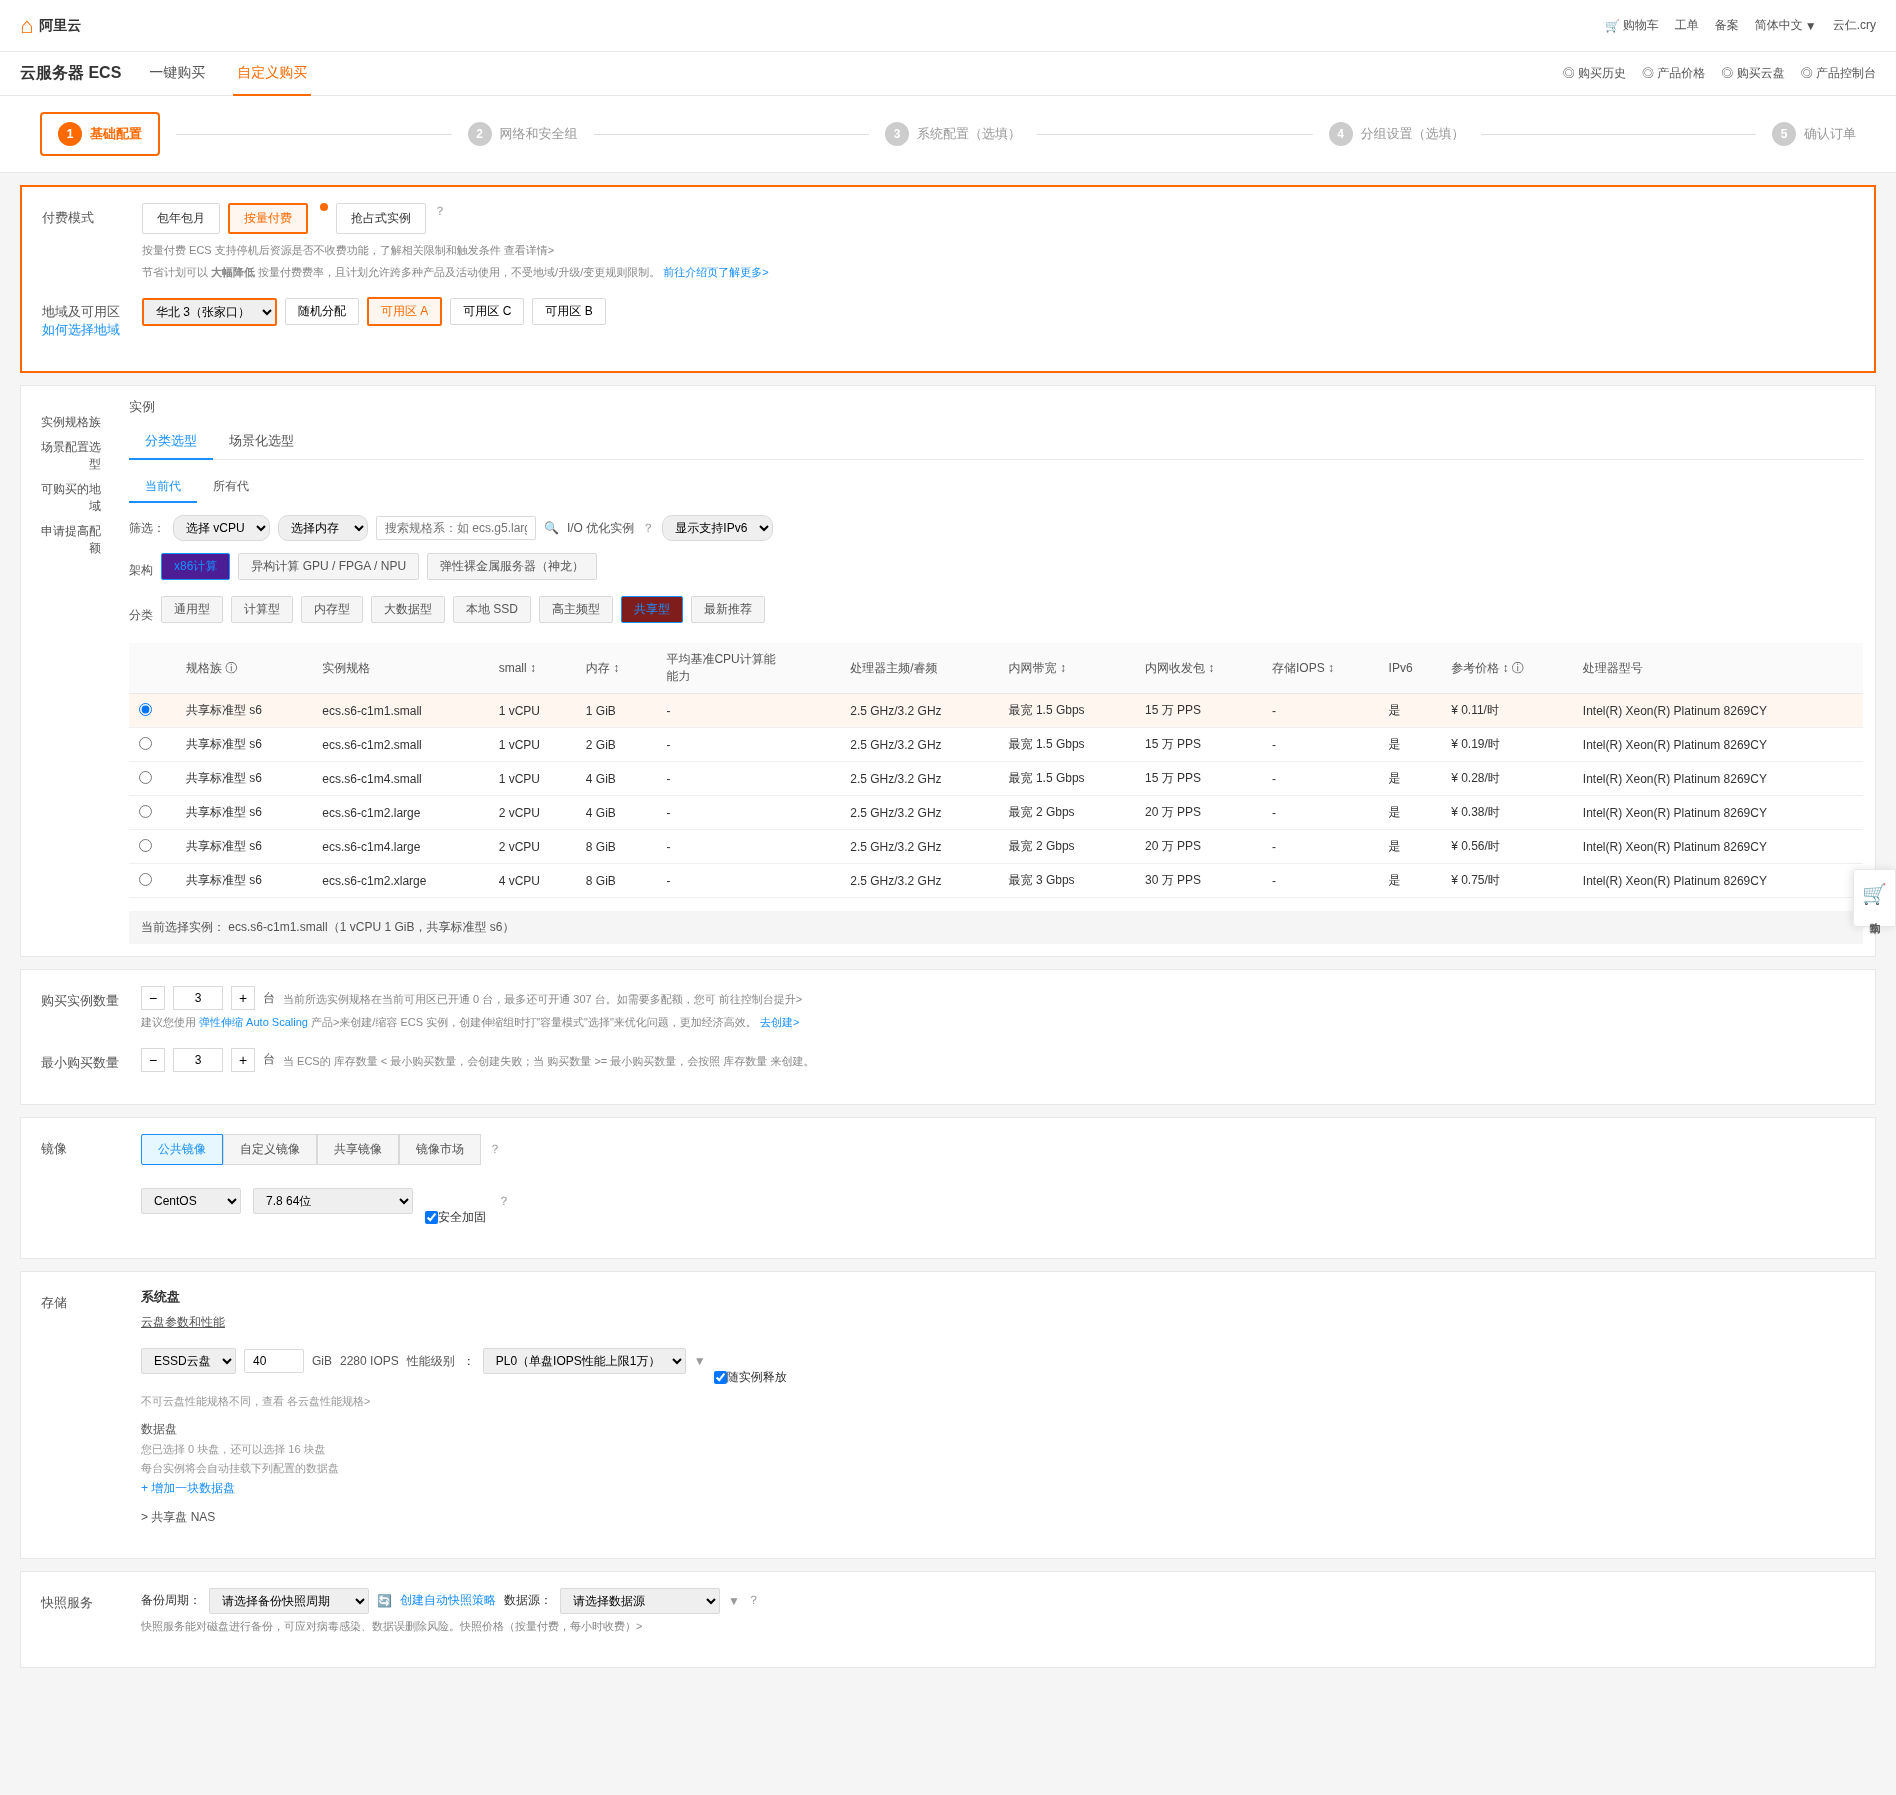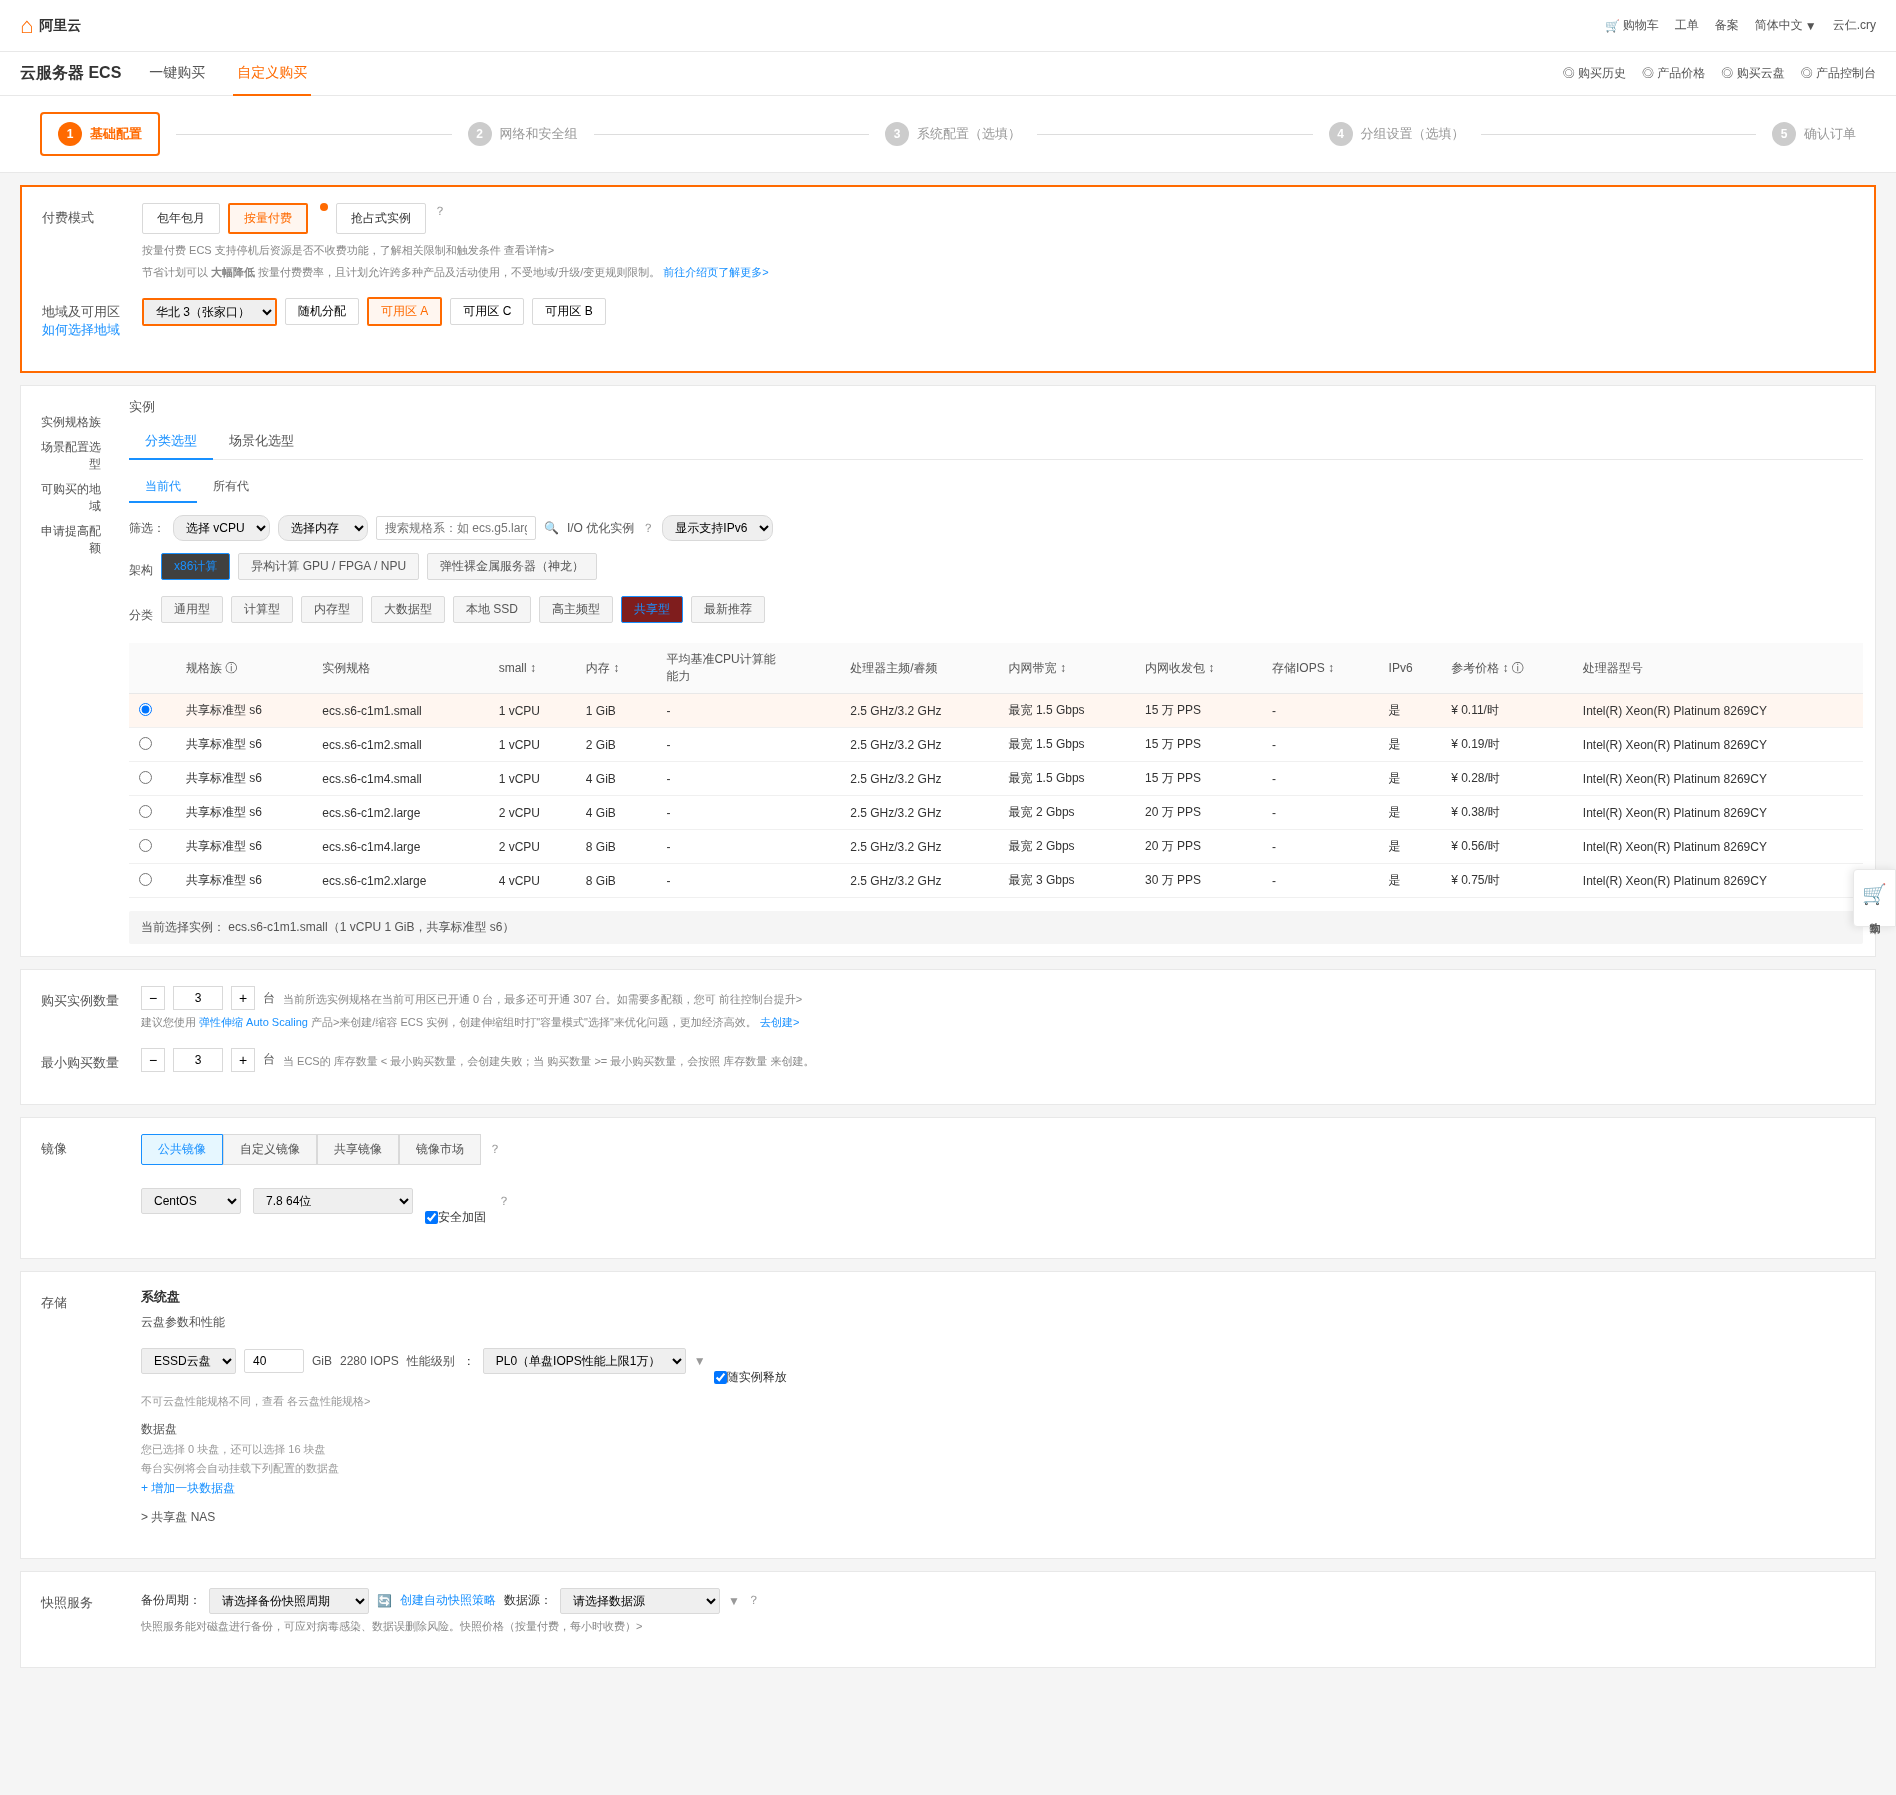--- a/index.html
+++ b/index.html
@@ -57,21 +57,21 @@
     .sub-tab.active { color: #1890ff; border-bottom: 2px solid #1890ff; }
     
     
     .filter-row { display: flex; align-items: center; gap: 8px; margin-bottom: 12px; flex-wrap: wrap; }
     .filter-select { padding: 4px 8px; border: 1px solid #d9d9d9; border-radius: 10px; font-size: 12px; min-width: 90px; }
     .search-input { padding: 4px 8px; border: 1px solid #d9d9d9; border-radius: 2px; font-size: 12px; width: 160px; }
     
     
     .arch-tabs { display: flex; gap: 8px; margin-bottom: 8px; flex-wrap: wrap; }
     .arch-tab { padding: 4px 12px; border: 1px solid #d9d9d9; background: #f5f5f5; font-size: 12px; cursor: pointer; border-radius: 2px; color: #555; }
-    .arch-tab.active { background: #404040; border-color: #1890ff; color: #1890ff; }
+    .arch-tab.active { background: #4c1d95; border-color: #1890ff; color: #1890ff; }
     
     
     .type-tabs { display: flex; gap: 8px; margin-bottom: 12px; flex-wrap: wrap; }
     .type-tab { padding: 4px 12px; border: 1px solid #d9d9d9; background: #f5f5f5; font-size: 12px; cursor: pointer; border-radius: 2px; color: #555; }
     .type-tab.active { background: #fff6f0; border-color: #ff6a00; color: #ff6a00; }
     .type-tab.blue-active { background: #7f1d1d; border-color: #1890ff; color: #1890ff; }
     
     
     .instance-table { width: 100%; border-collapse: collapse; font-size: 12px; }
     .instance-table th { background: #fafafa; padding: 8px 10px; text-align: left; color: #555; border-bottom: 1px solid #e8e8e8; white-space: nowrap; font-weight: normal; }
@@ -517,21 +517,21 @@
         </div>
       </div>
     </div>
   </div>
 
   <div class="section">
     <div class="form-row">
       <div class="form-label">存储</div>
       <div class="form-content">
         <div style="font-size:13px;font-weight:bold;margin-bottom:8px;">系统盘</div>
-        <div style="font-size:12px;color:#555;margin-bottom:6px;">云盘参数和性能</div>
+        <div style="font-size:12px;color:#555;margin-bottom:6px;text-decoration:underline;">云盘参数和性能</div>
         <div class="disk-row">
           <select class="disk-select">
             <option>ESSD云盘</option>
           </select>
           <input class="disk-input" type="text" value="40" style="">
           <span class="disk-info">GiB</span>
           <span class="disk-info">2280 IOPS</span>
           <span class="disk-info">性能级别</span>：
           <select class="disk-select" style="min-width:180px;">
             <option>PL0（单盘IOPS性能上限1万）</option>

